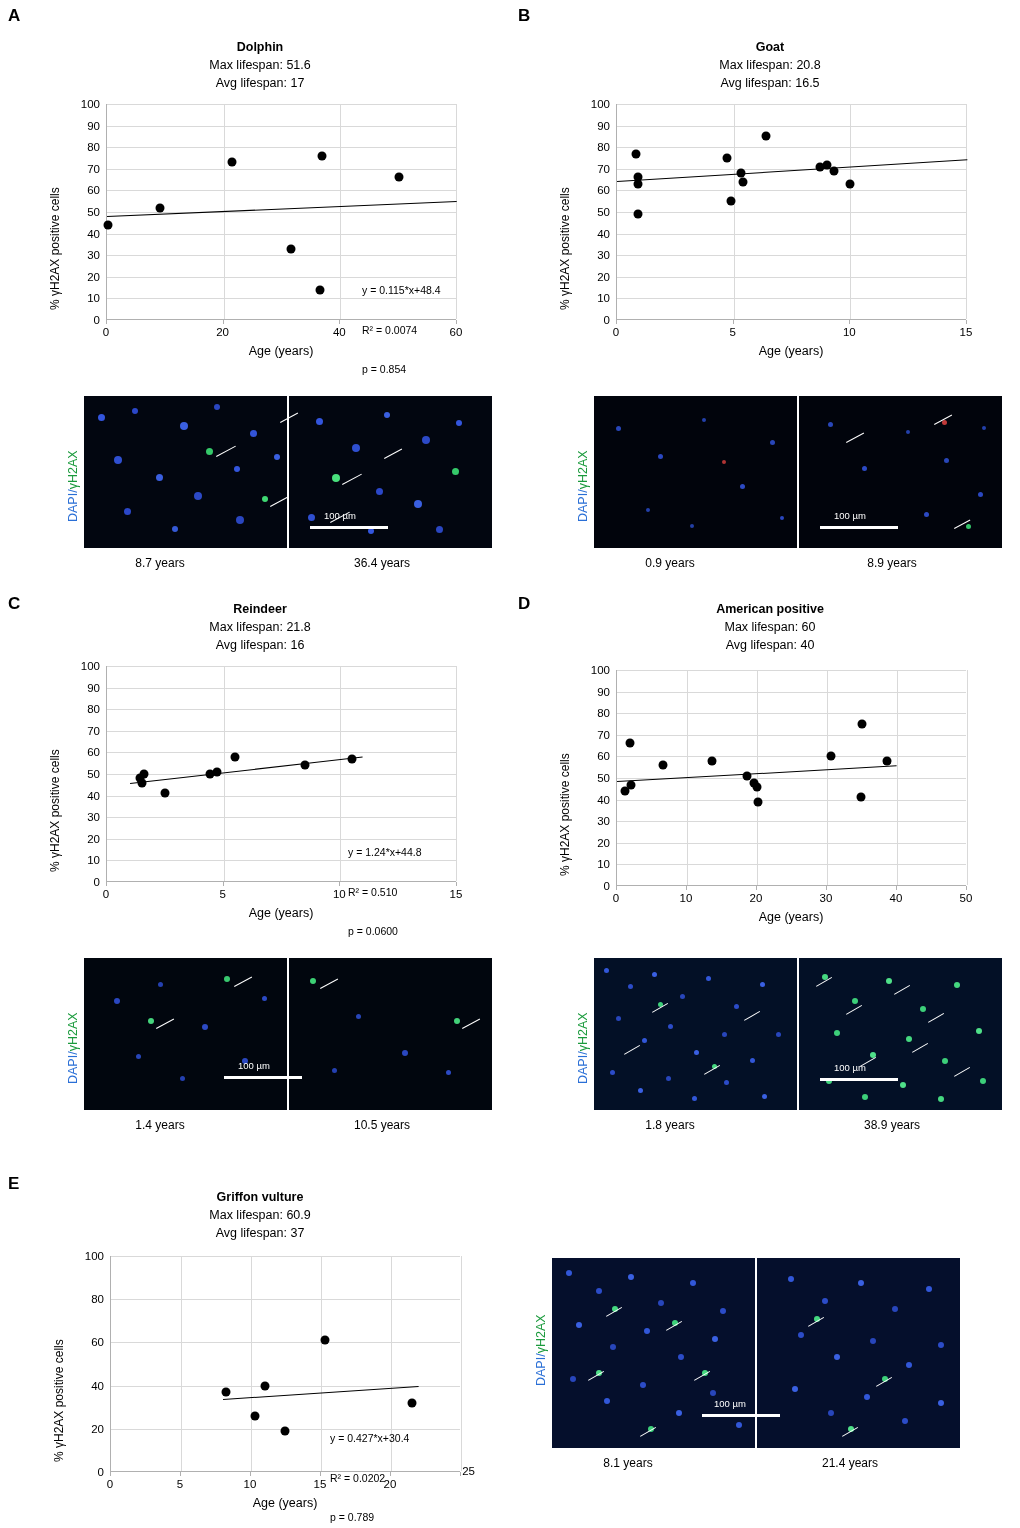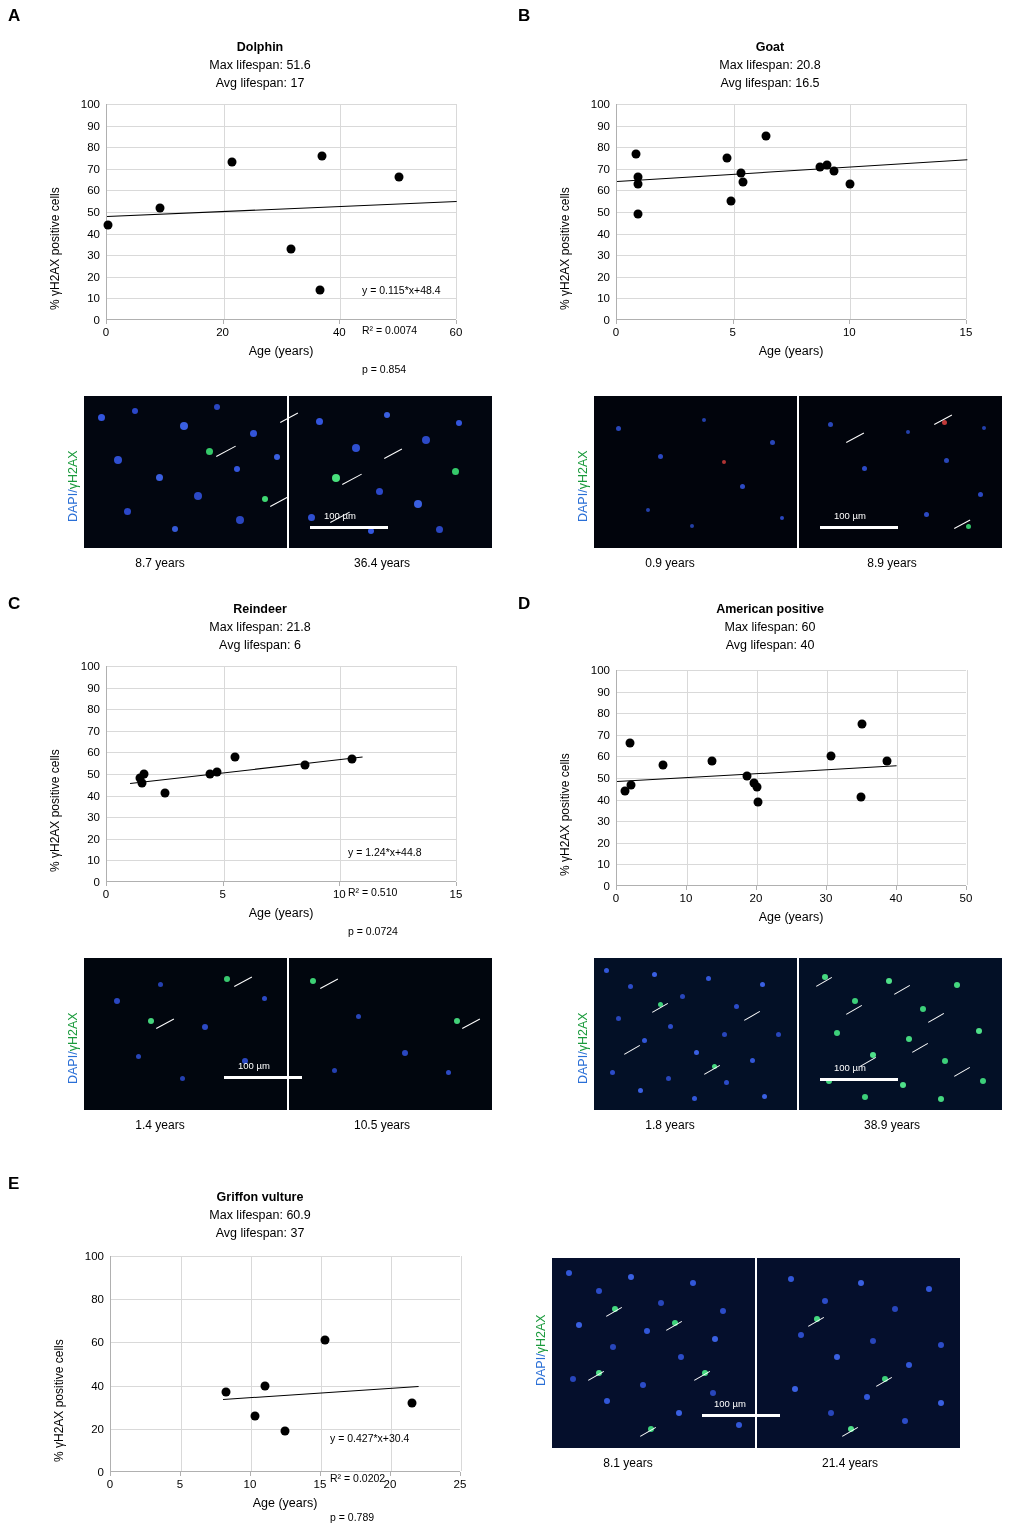--- a/index.html
+++ b/index.html
@@ -233,21 +233,21 @@
     <span class="dapi-blue">DAPI/</span><span class="dapi-green">γH2AX</span>
   </div>
   <div class="micro-caption" style="left:160px;top:556px;">0.9 years</div>
   <div class="micro-caption" style="left:382px;top:556px;">8.9 years</div>
 </div>
 
 <div class="panel" style="left:0;top:588px;width:510px;height:580px;">
   <div class="panel-letter" style="left:8px;top:6px;">C</div>
   <div class="chart-title" style="position:absolute;left:100px;top:14px;width:320px;">Reindeer</div>
   <div class="chart-sub" style="position:absolute;left:100px;top:32px;width:320px;">Max lifespan: 21.8</div>
-  <div class="chart-sub" style="position:absolute;left:100px;top:50px;width:320px;">Avg lifespan: 6</div>
+  <div class="chart-sub" style="position:absolute;left:100px;top:50px;width:320px;">Avg lifespan: 16</div>
 
   <div class="plot-wrap" style="position:absolute;left:0;top:0;width:510px;height:340px;">
     <div class="plot-area" style="left:106px;top:78px;width:350px;height:216px;">
       <div class="gridline" style="top:0px;"></div>
         <div class="gridline" style="top:21.6px;"></div>
       <div class="gridline" style="top:43.2px;"></div>
         <div class="gridline" style="top:64.8px;"></div>
       <div class="gridline" style="top:86.4px;"></div>
         <div class="gridline" style="top:108px;"></div>
       <div class="gridline" style="top:129.6px;"></div>
@@ -286,21 +286,21 @@
     <div class="xtick" style="left:456px;top:300px;">15</div>
     <div class="tickmark" style="left:106px;top:294px;"></div>
     <div class="tickmark" style="left:222.6px;top:294px;"></div>
     <div class="tickmark" style="left:339.3px;top:294px;"></div>
     <div class="tickmark" style="left:456px;top:294px;"></div>
     <div class="ylabel" style="left:48px;top:94px;height:190px;">% γH2AX positive cells</div>
     <div class="xlabel" style="left:206px;top:318px;width:150px;">Age (years)</div>
     <div class="stats" style="left:348px;top:232px;">
       <div>y = 1.24*x+44.8</div>
       <div>R² = 0.510</div>
-      <div>p = 0.0724</div>
+      <div>p = 0.0600</div>
     </div>
   </div>
 
   <div class="micro" style="left:84px;top:370px;width:408px;height:152px;background:#01060e;">
     <div class="nuc" style="left:30px;top:40px;width:6px;height:6px;background:#2a47c0;"></div>
     <div class="nuc" style="left:74px;top:24px;width:5px;height:5px;background:#2440b0;"></div>
     <div class="nuc" style="left:118px;top:66px;width:6px;height:6px;background:#2c4ac4;"></div>
     <div class="nuc" style="left:52px;top:96px;width:5px;height:5px;background:#2846b8;"></div>
     <div class="nuc" style="left:96px;top:118px;width:5px;height:5px;background:#2440b0;"></div>
     <div class="nuc" style="left:158px;top:100px;width:6px;height:6px;background:#2a47c0;"></div>
@@ -485,21 +485,21 @@
     <div class="ytick" style="left:78px;top:131.2px;">80</div>
     <div class="ytick" style="left:78px;top:174.4px;">60</div>
     <div class="ytick" style="left:78px;top:217.6px;">40</div>
     <div class="ytick" style="left:78px;top:260.8px;">20</div>
     <div class="ytick" style="left:78px;top:304px;">0</div>
     <div class="xtick" style="left:110px;top:310px;">0</div>
     <div class="xtick" style="left:180px;top:310px;">5</div>
     <div class="xtick" style="left:250px;top:310px;">10</div>
     <div class="xtick" style="left:320px;top:310px;">15</div>
     <div class="xtick" style="left:390px;top:310px;">20</div>
-    <div class="xtick" style="left:460px;top:310px;">25</div>
+    <div class="xtick" style="left:460px;top:297px;text-align:right;">25</div>
     <div class="tickmark" style="left:110px;top:304px;"></div>
     <div class="tickmark" style="left:180px;top:304px;"></div>
     <div class="tickmark" style="left:250px;top:304px;"></div>
     <div class="tickmark" style="left:320px;top:304px;"></div>
     <div class="tickmark" style="left:390px;top:304px;"></div>
     <div class="tickmark" style="left:460px;top:304px;"></div>
     <div class="ylabel" style="left:52px;top:104px;height:190px;">% γH2AX positive cells</div>
     <div class="xlabel" style="left:210px;top:328px;width:150px;">Age (years)</div>
     <div class="stats" style="left:330px;top:238px;">
       <div>y = 0.427*x+30.4</div>

